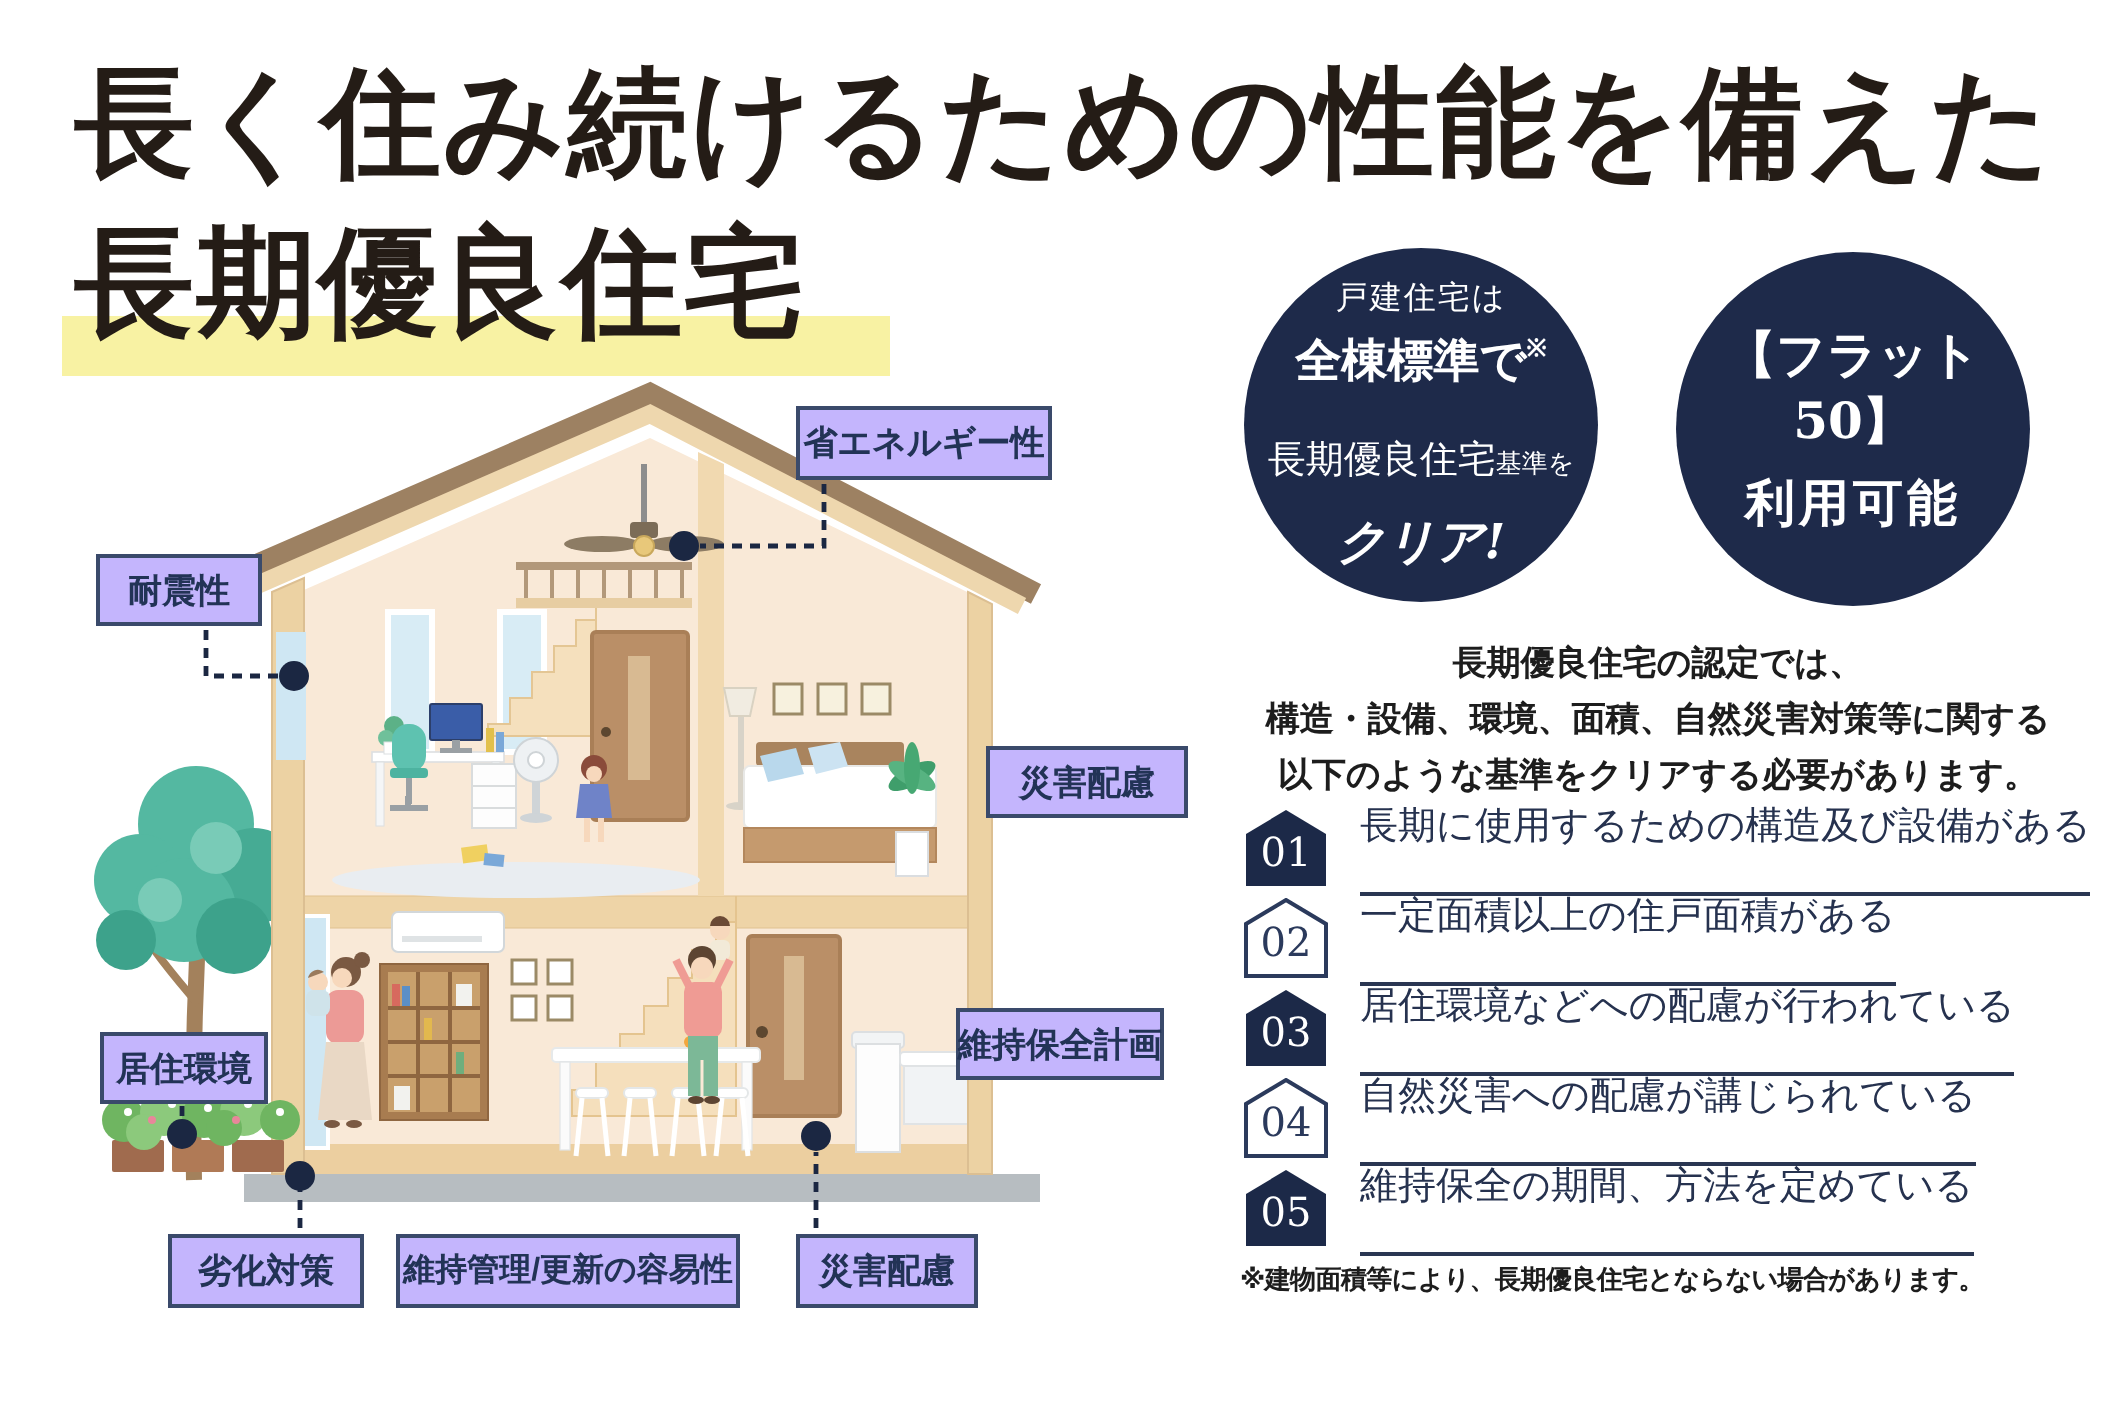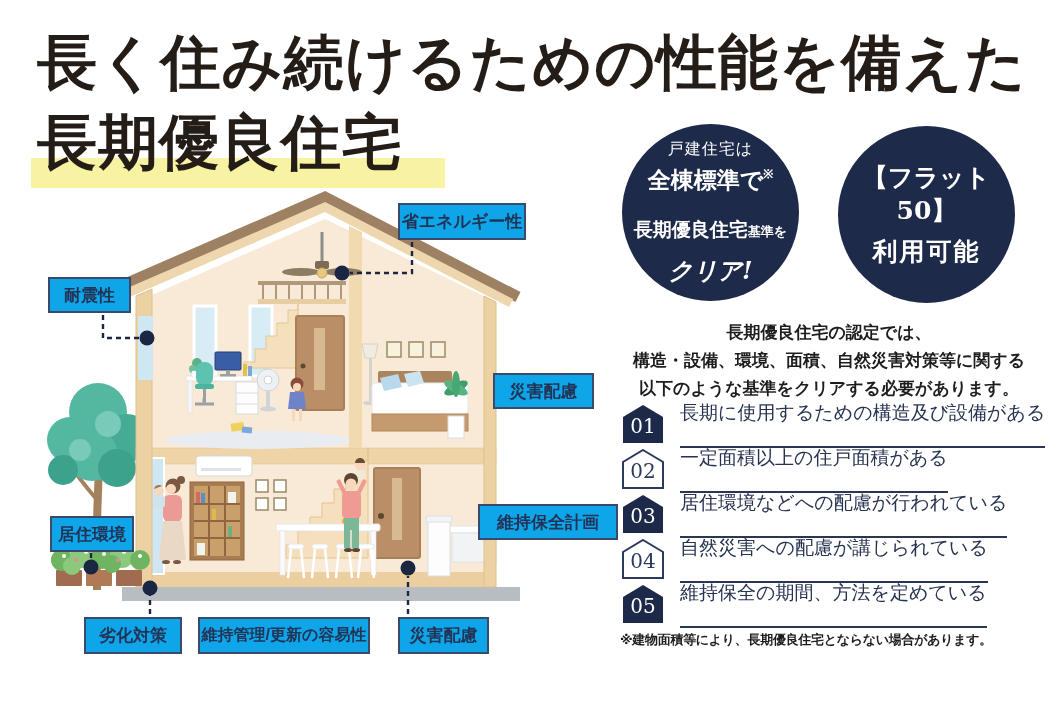--- a/index.html
+++ b/index.html
@@ -5,41 +5,41 @@
   html,body{margin:0;padding:0;background:#ffffff;}
   .stage{position:relative;width:1060px;height:706px;background:#ffffff;overflow:hidden;
          font-family:"Liberation Sans","DejaVu Sans",sans-serif;}
   
   .title-line{position:absolute;z-index:2;font-family:"DejaVu Serif","Liberation Serif",serif;
               font-weight:600;color:#241c16;font-size:60px;line-height:1;letter-spacing:1px;white-space:nowrap;}
   .title-l1{left:37px;top:32px;}
   .title-l2{left:37px;top:112px;}
   .title-highlight{position:absolute;z-index:1;left:31px;top:158px;width:414px;height:30px;background:#f8f2a3;}
   
-  .hlabel{position:absolute;z-index:3;background:#0ea5e9;border:2px solid #3a4a6b;color:#223356;
+  .hlabel{position:absolute;z-index:3;background:#c4b5fd;border:2px solid #3a4a6b;color:#223356;
           font-weight:bold;font-size:17px;display:flex;align-items:center;justify-content:center;
           white-space:nowrap;box-sizing:border-box;}
   .lab-earthquake{left:48px;top:277px;width:83px;height:36px;}
   .lab-energy{left:398px;top:203px;width:128px;height:37px;}
   .lab-disaster{left:493px;top:373px;width:101px;height:36px;}
-  .lab-maintplan{left:478px;top:504px;width:140px;height:36px;}
+  .lab-maintplan{left:478px;top:504px;width:104px;height:36px;}
   .lab-living{left:50px;top:516px;width:84px;height:36px;}
   .lab-deterioration{left:84px;top:617px;width:98px;height:37px;}
   .lab-maintain{left:198px;top:617px;width:172px;height:37px;font-size:16px;}
   .lab-floorarea{left:398px;top:617px;width:91px;height:37px;}
   
   .circle{position:absolute;z-index:2;width:177px;height:177px;border-radius:50%;background:#1e2a4a;
           color:#ffffff;display:flex;flex-direction:column;align-items:center;justify-content:center;
           text-align:center;font-family:"DejaVu Serif","Liberation Serif",serif;}
   .circle-standard{left:622px;top:124px;}
   .circle-flat50{left:838px;top:126px;}
   .cs-l1{font-size:16px;letter-spacing:1px;}
   .cs-l2{font-size:23px;font-weight:bold;margin-top:5px;}
   .cs-l2 .note{font-size:12px;vertical-align:top;}
-  .cs-l3{font-size:19px;font-weight:bold;margin-top:21px;text-align:right;}
+  .cs-l3{font-size:19px;font-weight:normal;margin-top:21px;text-align:right;}
   .cs-l3 .small{font-size:13px;}
   .cs-l4{font-size:24px;font-weight:bold;font-style:italic;margin-top:12px;}
   .cf-l1{font-size:25px;font-weight:bold;letter-spacing:0px;}
   .cf-l2{font-size:25px;font-weight:bold;margin-top:8px;letter-spacing:2px;}
   
   .intro{position:absolute;z-index:2;left:598px;top:318px;width:462px;text-align:center;
          font-family:"DejaVu Serif","Liberation Serif",serif;font-weight:bold;color:#1d1d1d;
          font-size:17px;line-height:28px;}
   
   .criteria{position:absolute;z-index:2;left:622px;top:404px;}

